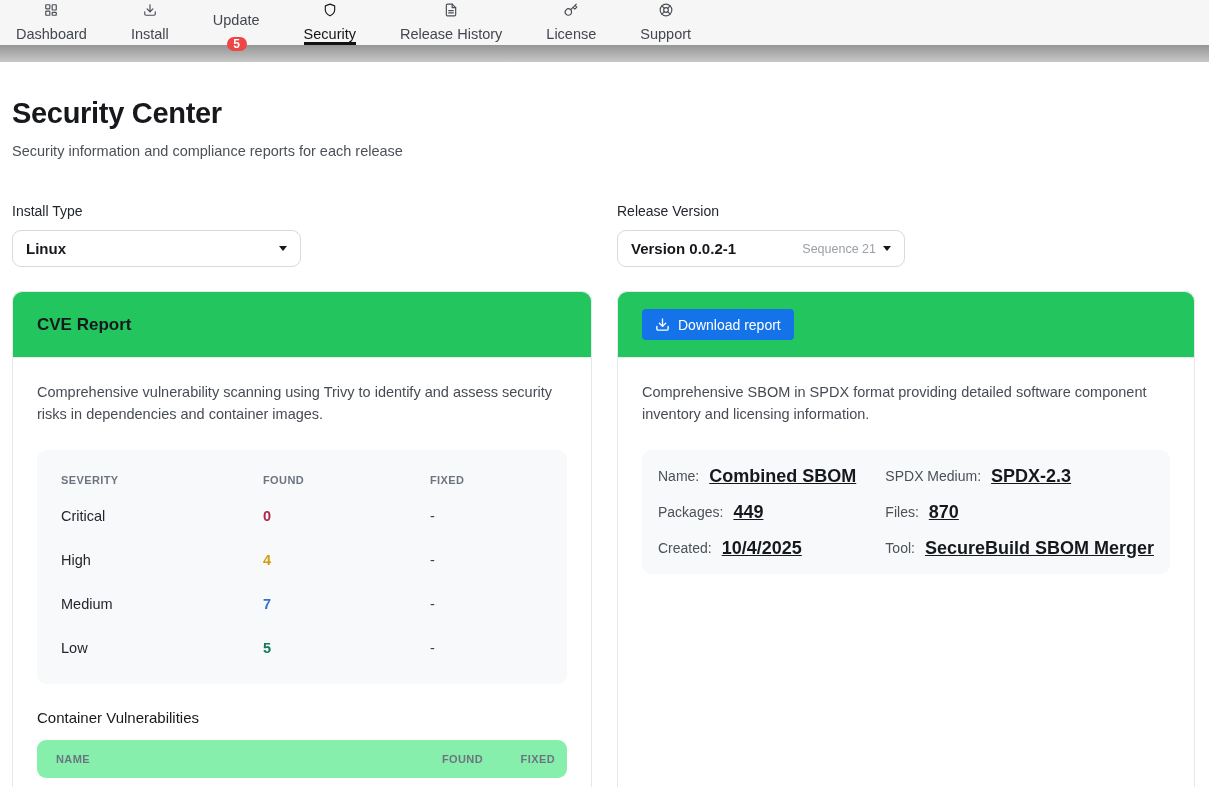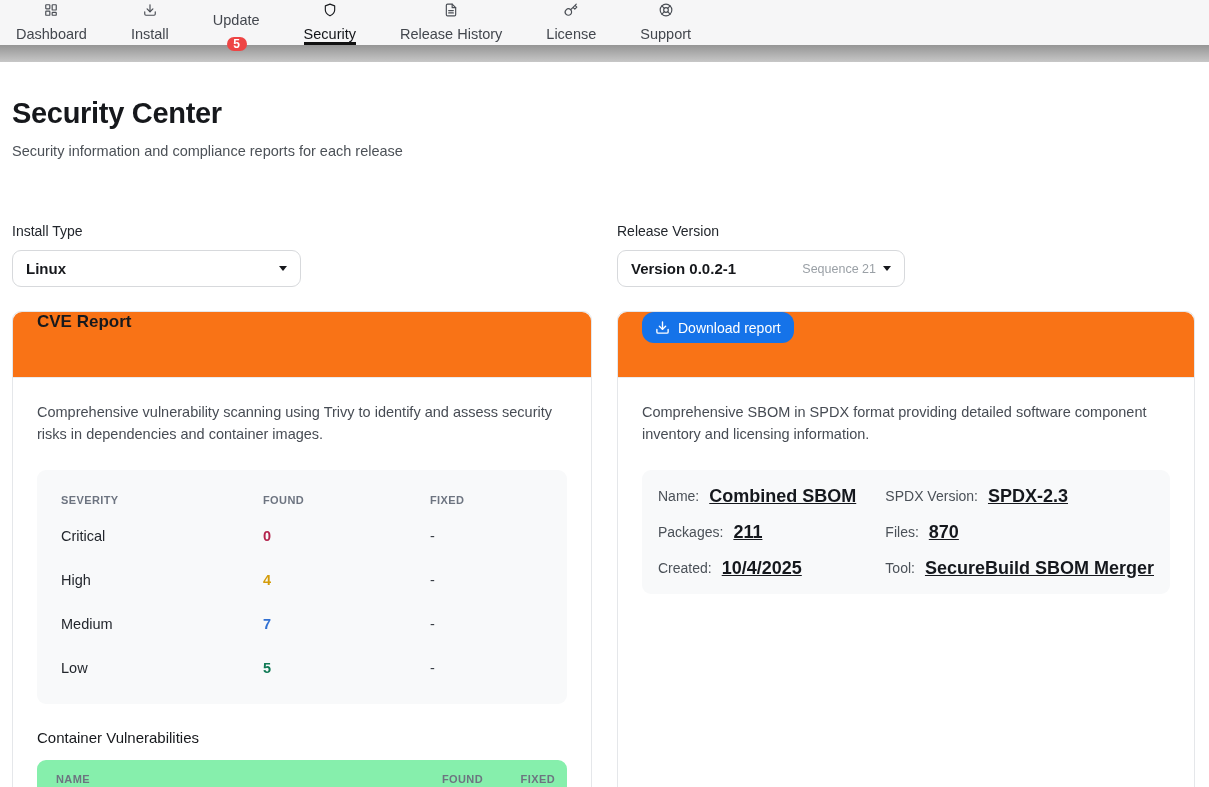--- a/index.html
+++ b/index.html
@@ -21,41 +21,41 @@
 
   .scroll-shadow { height:17px; background:linear-gradient(#959595,#c7c7c7); }
 
   
   .main { padding:0 14px 0 12px; }
   .page-title { font-size:29px; font-weight:700; letter-spacing:-0.3px;
     margin-top:35px; color:#16181c; }
   .page-subtitle { margin-top:13px; font-size:14.5px; color:#4c5157; }
 
   
-  .filters { margin-top:64px; display:flex; }
+  .filters { margin-top:44px; display:flex; }
   .filter-label { font-size:14px; font-weight:500; color:#22262c; margin-bottom:11px; }
   .select { height:37px; border:1px solid #d7d9dc; border-radius:9px; background:#fff;
     display:flex; align-items:center; padding:0 13px; cursor:pointer; }
   .select-value { font-size:15px; font-weight:700; color:#16181c; }
   .caret { width:0; height:0; border-left:4.5px solid transparent;
     border-right:4.5px solid transparent; border-top:5.5px solid #16181c;
     margin-left:auto; }
   .filter-install { width:289px; }
   .filter-release { width:288px; margin-left:316px; }
   .seq-group { margin-left:auto; display:flex; align-items:center; gap:7px; }
   .seq-text { font-size:12.5px; color:#9aa0a6; }
   .seq-group .caret { margin-left:0; }
 
   
   .cards { margin-top:24px; display:flex; gap:25px; align-items:flex-start; }
   .card { border:1px solid #e5e7ea; border-radius:9px; background:#fff; height:640px; }
   .card-cve { width:580px; }
   .card-sbom { width:578px; }
-  .card-header { height:66px; background:#f97316; border-bottom:1px solid #eaebee;
-    border-radius:9px 9px 0 0; display:flex; align-items:flex-start;
+  .card-header { height:66px; background:#22c55e; border-bottom:1px solid #eaebee;
+    border-radius:9px 9px 0 0; display:flex; align-items:center;
     justify-content:space-between; padding:0 24px; }
   .card-title { font-size:17px; font-weight:700; color:#17191d; }
   .card-body { padding:24px; }
   .card-desc { font-size:14.5px; color:#474c54; line-height:21.5px; margin-bottom:25px; }
 
   
   .sev-box { background:#f8f9fa; border-radius:9px; padding:12px 24px 14px; }
   .sev-row { display:grid; grid-template-columns:202px 167px 1fr; align-items:center; }
   .sev-head { height:32px; font-size:11px; font-weight:700; letter-spacing:0.4px;
     color:#6d7480; text-transform:uppercase; padding-top:4px; }
@@ -65,21 +65,21 @@
 
   
   .cv-title { font-size:15px; font-weight:400; color:#17191d; margin:25px 0 14px; }
   .cv-head { background:#86efac; border-radius:9px; height:38px; display:grid;
     grid-template-columns:1fr 90px 72px; align-items:center; padding:0 12px 0 19px;
     font-size:11px; font-weight:700; letter-spacing:0.4px; color:#6d7480;
     text-transform:uppercase; }
   .cv-head .right { text-align:right; }
 
   
-  .btn-primary { border:none; height:31px; border-radius:12px; color:#fff;
+  .btn-primary { border:none; height:31px; border-radius:4px; color:#fff;
     font-size:14px; font-weight:500; display:flex; align-items:center; gap:8px;
     padding:0 13px; cursor:pointer; font-family:inherit; }
   .btn-primary svg { width:15px; height:15px; stroke:#fff; }
   .sbom-grid { background:#f8f9fa; border-radius:9px; padding:8px 16px;
     display:grid; grid-template-columns:1fr 1fr; column-gap:16px; }
   .sbom-cell { height:36px; display:flex; align-items:center;
     gap:10px; }
   .sbom-label { font-size:14px; color:#4b5158; white-space:nowrap; }
   .sbom-value { font-size:18px; font-weight:700; color:#15181d; text-align:right;
     white-space:nowrap;text-decoration:underline; }
@@ -233,26 +233,26 @@
       </div>
       <div class="card-body">
         <p class="card-desc">Comprehensive SBOM in SPDX format providing detailed software component inventory and licensing information.</p>
 
         <div class="sbom-grid">
           <div class="sbom-cell">
             <span class="sbom-label">Name:</span>
             <span class="sbom-value">Combined SBOM</span>
           </div>
           <div class="sbom-cell">
-            <span class="sbom-label">SPDX Version:</span>
+            <span class="sbom-label">SPDX Medium:</span>
             <span class="sbom-value">SPDX-2.3</span>
           </div>
           <div class="sbom-cell">
             <span class="sbom-label">Packages:</span>
-            <span class="sbom-value">211</span>
+            <span class="sbom-value">449</span>
           </div>
           <div class="sbom-cell">
             <span class="sbom-label">Files:</span>
             <span class="sbom-value">870</span>
           </div>
           <div class="sbom-cell">
             <span class="sbom-label">Created:</span>
             <span class="sbom-value">10/4/2025</span>
           </div>
           <div class="sbom-cell">

